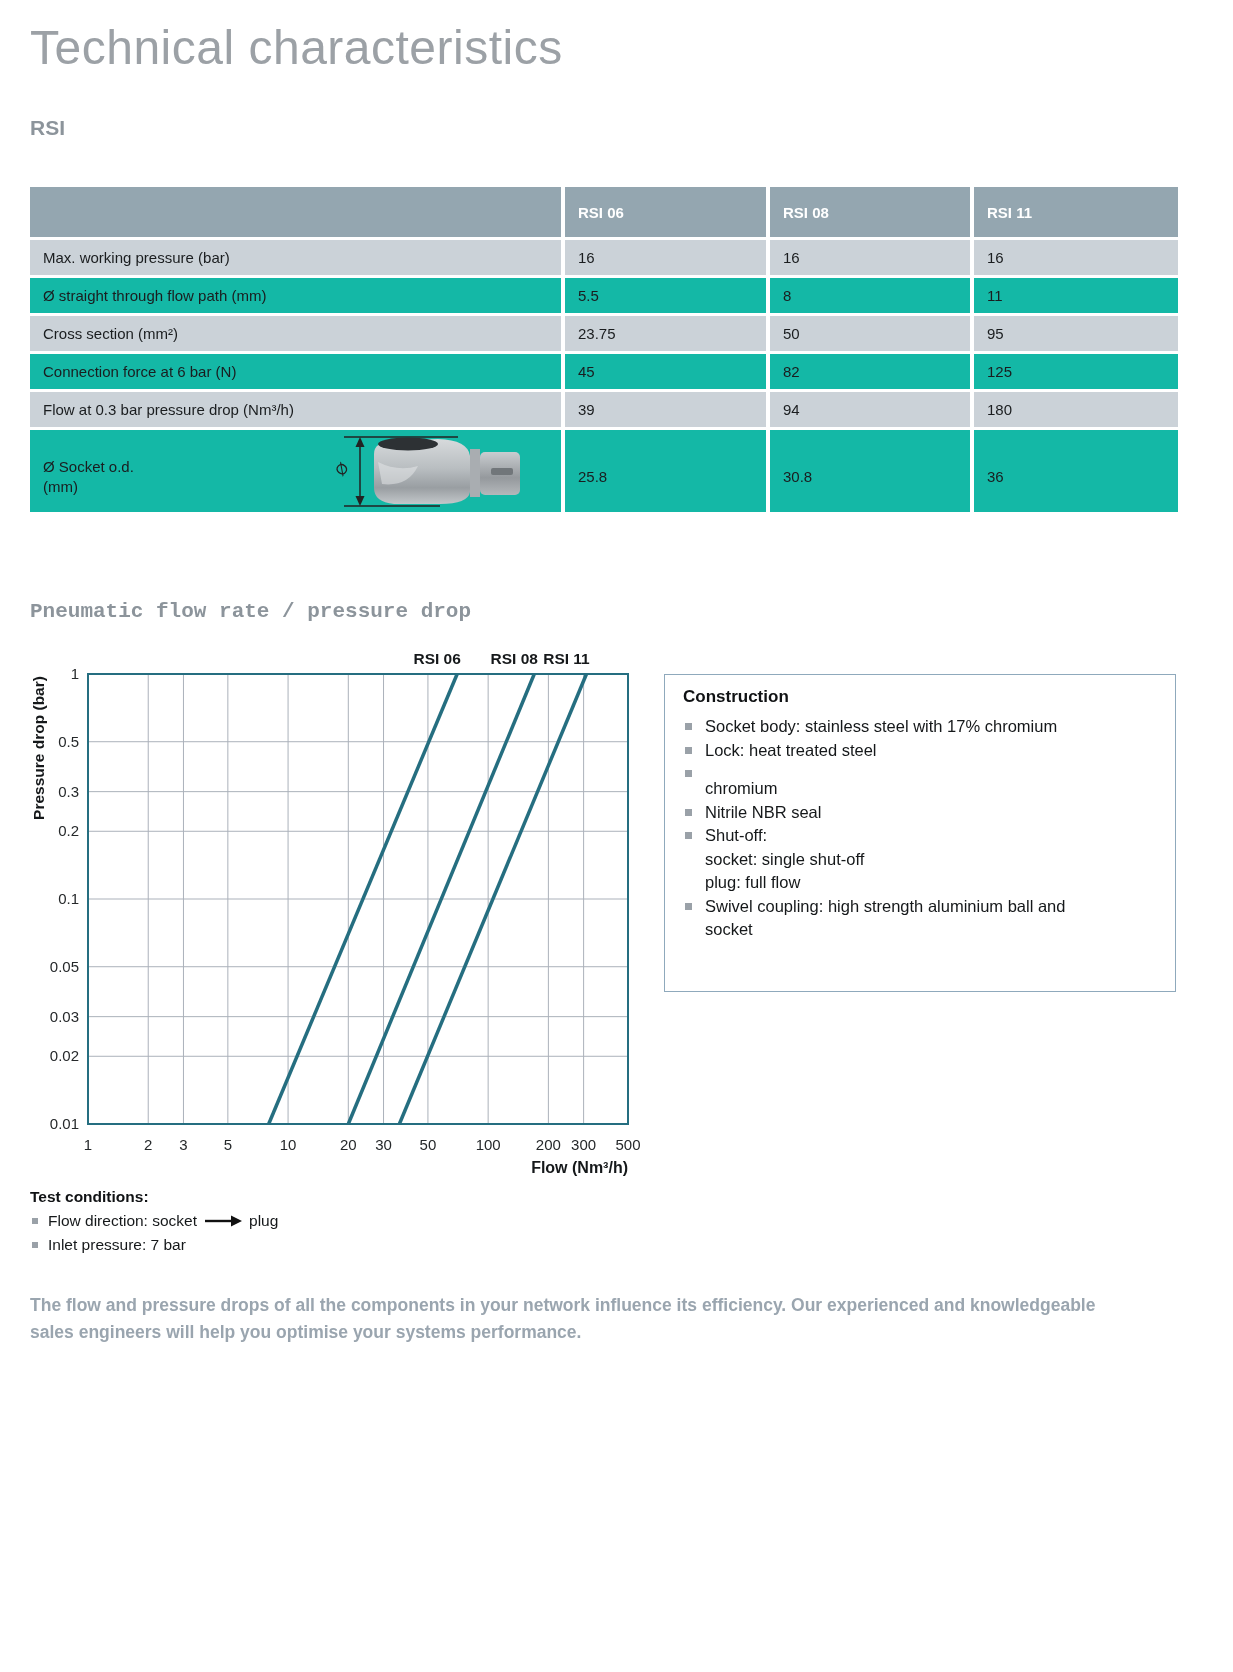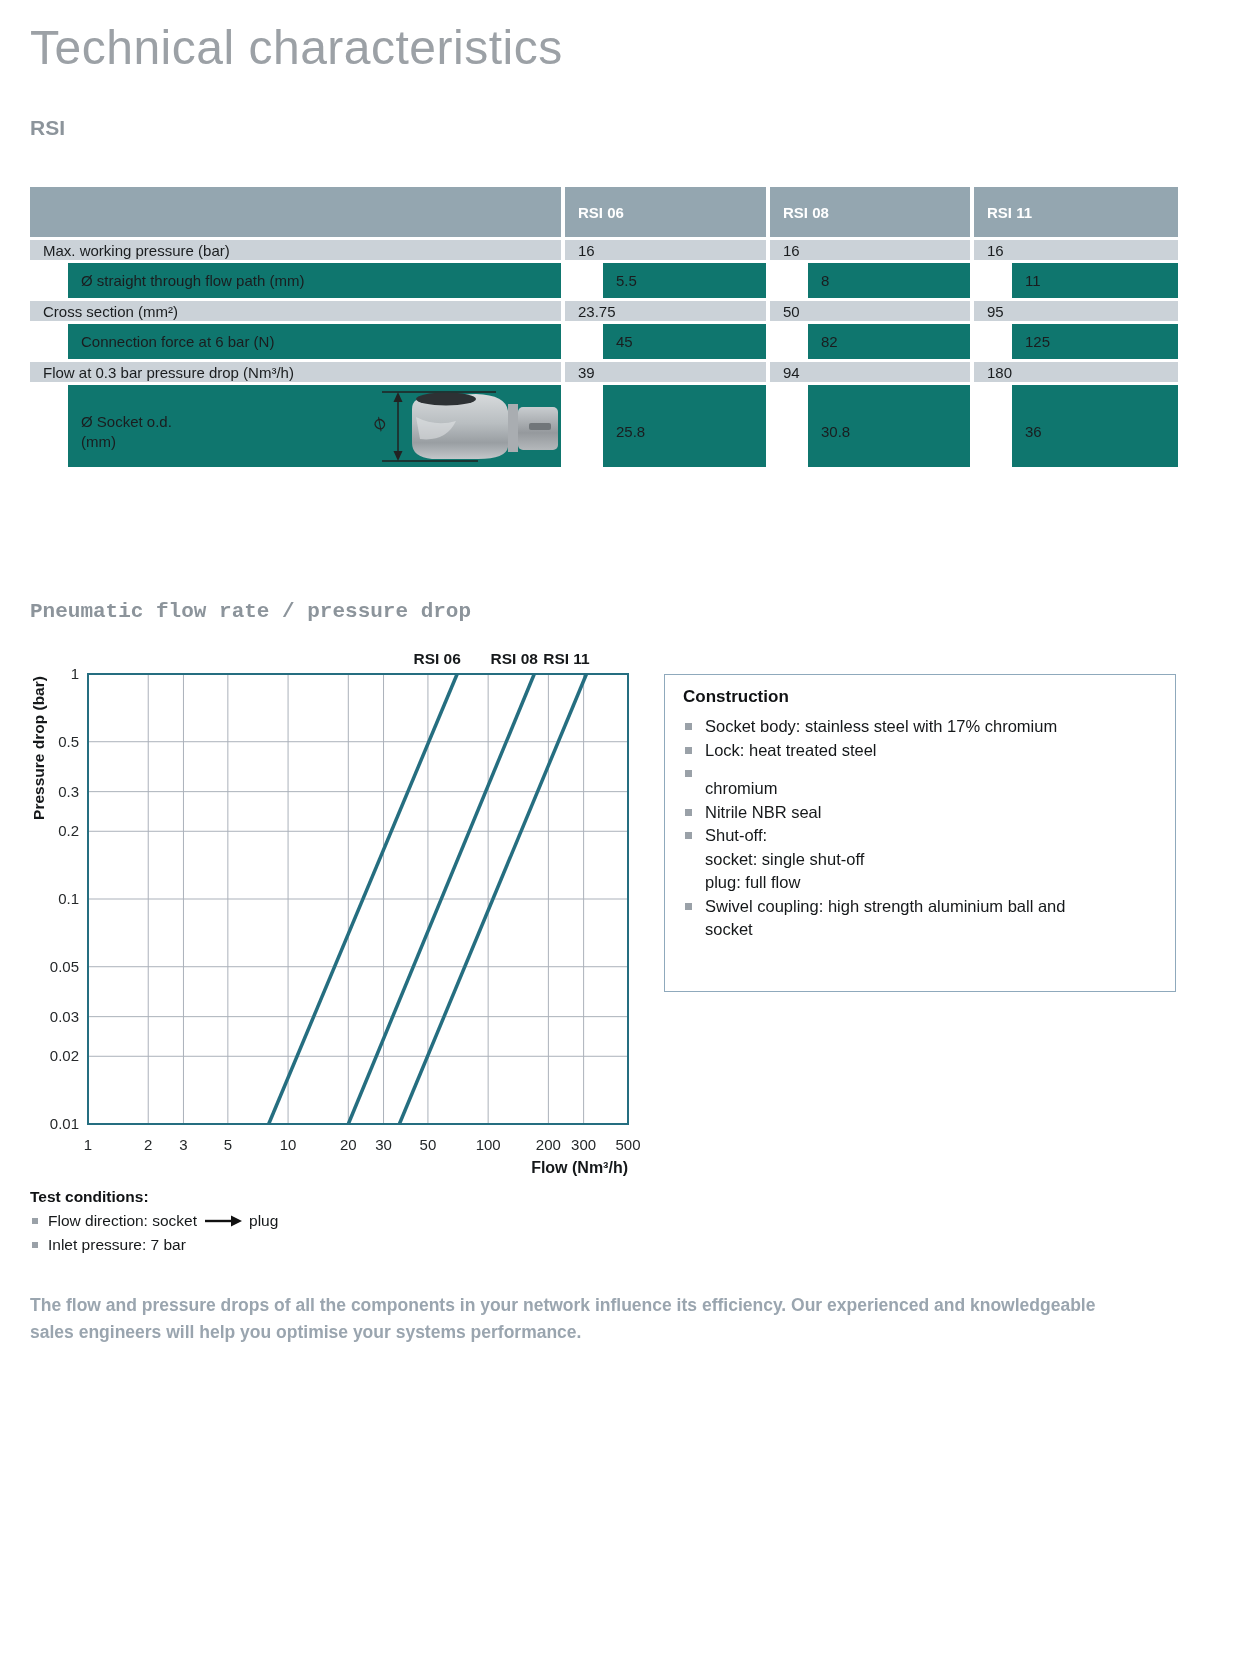--- a/index.html
+++ b/index.html
@@ -10,22 +10,22 @@
   .h2{position:absolute;left:30px;font-size:21px;font-weight:bold;color:#8C949B;}
   #rsi-heading{top:116px;}
   #chart-heading{top:600px;font-family:Liberation Mono, monospace;}
 
   
   .spec-table{position:absolute;left:30px;top:187px;display:grid;
               grid-template-columns:531px 201px 200px 204px;column-gap:4px;row-gap:3px;}
   .cell{display:flex;align-items:center;padding-left:13px;font-size:15px;color:#1a1d1f;
         box-sizing:border-box;}
   .cell.head{background:#94A6B0;color:#fff;font-weight:bold;height:50px;}
-  .cell.dark{background:#CBD2D8;height:20px;text-align:right;}
-  .cell.light{background:#0f766e;height:35px;margin-left:38px;}
+  .cell.dark{background:#CBD2D8;height:35px;text-align:right;}
+  .cell.light{background:#14b8a6;height:35px;}
   .cell.tall{height:82px;align-items:center;padding-top:11px;position:relative;}
   .lbl2{line-height:20px;}
   .prod-img{position:absolute;left:278px;top:2px;}
 
   
   #flow-chart{position:absolute;left:28px;top:640px;}
 
   
   .cons-box{position:absolute;left:664px;top:674px;width:512px;height:318px;
             border:1px solid #8FA9BC;box-sizing:border-box;padding:12px 16px 0 18px;}

